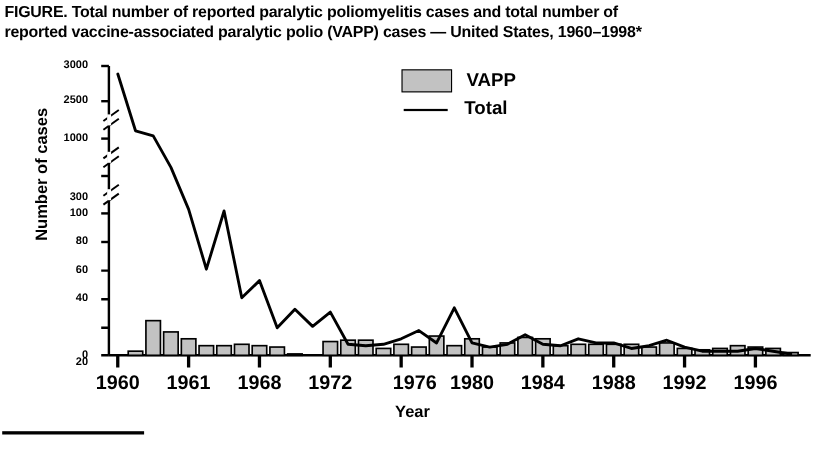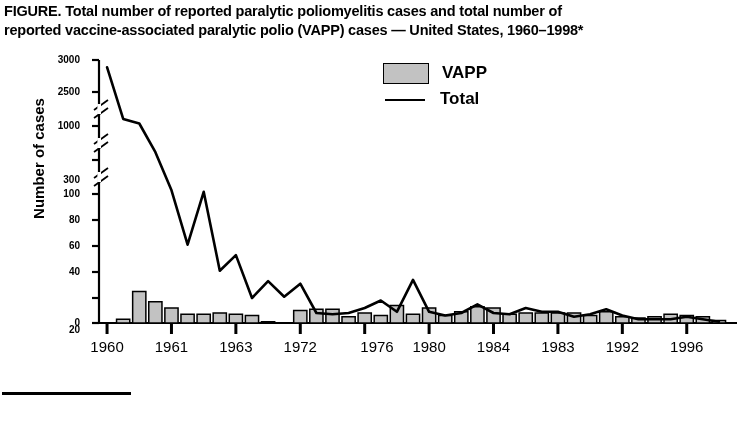--- a/index.html
+++ b/index.html
@@ -8,23 +8,23 @@
 
   .fig-title{position:absolute;left:4px;top:2px;width:744px;font-size:14.5px;font-weight:bold;line-height:19px;letter-spacing:-0.2px;}
   .fig-title .ln{display:block;white-space:nowrap;}
 
   .ylabel{position:absolute;left:-62px;top:150px;width:200px;text-align:center;font-size:15px;font-weight:bold;transform:rotate(-90deg);transform-origin:center center;}
   .xlabel{position:absolute;left:0;top:366px;width:750px;text-align:center;font-size:15px;font-weight:bold;}
 
   .ytick{position:absolute;right:0;text-align:right;font-size:10px;font-weight:bold;line-height:14px;transform:translateY(-7px);white-space:nowrap;}
   #yticks{position:absolute;left:18px;top:0;width:62px;height:426px;}
 
-  .xtick-lab{position:absolute;top:338px;font-size:15px;font-weight:normal;transform:translateX(-50%);white-space:nowrap;}
+  .xtick-lab{position:absolute;top:338px;font-size:18px;font-weight:bold;transform:translateX(-50%);white-space:nowrap;}
 
-  .legend{position:absolute;left:383px;top:60px;}
+  .legend{position:absolute;left:365px;top:60px;}
   .legend-row{display:flex;align-items:center;height:26px;}
   .legend-swatch{width:44px;height:19px;background:#c2c2c2;border:1.6px solid #000;}
   .legend-line-box{width:44px;height:19px;position:relative;}
   .legend-line-box i{position:absolute;left:2px;top:9px;width:40px;height:2.4px;background:#000;display:block;}
   .legend-text{margin-left:13px;font-size:17px;font-weight:bold;}
 
   .footnote-rule{position:absolute;left:2px;top:392px;width:129px;height:3px;background:#000;}
   .footnote{position:absolute;left:2px;top:399px;font-size:13.5px;white-space:nowrap;}
   .footnote sup{font-size:10px;vertical-align:6px;}
 </style>
@@ -117,39 +117,40 @@
       <div class="ytick" style="top: 246px;">60</div>
       <div class="ytick" style="top: 220px;">80</div>
       <div class="ytick" style="top: 194px;">100</div>
       <div class="ytick" style="top: 160px; margin-top: 20px;">300</div>
       <div class="ytick" style="top: 126px;">1000</div>
       <div class="ytick" style="top: 92px; margin-left: 39px;">2500</div>
       <div class="ytick" style="top: 60px;">3000</div>
     </div>
 
   <div class="ylabel">Number of cases</div>
+  <div class="xlabel">Year</div>
 
   <div class="legend">
     <div class="legend-row">
       <span class="legend-swatch"></span>
       <span class="legend-text">VAPP</span>
     </div>
     <div class="legend-row">
       <span class="legend-line-box">
           <i></i>
         </span>
       <span class="legend-text">Total</span>
     </div>
   </div>
 
   <div class="footnote-rule"></div>
 
 <div class="xtick-lab" style="left: 107.051px;">1960</div>
     <div class="xtick-lab" style="left: 171.462px;">1961</div>
-    <div class="xtick-lab" style="left: 235.872px;">1963</div>
+    <div class="xtick-lab" style="left: 235.872px;">1968</div>
     <div class="xtick-lab" style="left: 300.282px;">1972</div>
     <div class="xtick-lab" style="left: 377px; text-align: center;">1976</div>
     <div class="xtick-lab" style="left: 429.103px;">1980</div>
     <div class="xtick-lab" style="left: 493.513px;">1984</div>
-    <div class="xtick-lab" style="left: 557.923px;">1983</div>
+    <div class="xtick-lab" style="left: 557.923px;">1988</div>
     <div class="xtick-lab" style="left: 622.333px;">1992</div>
     <div class="xtick-lab" style="left: 686.744px;">1996</div>
   </div>
 
 </body></html>

